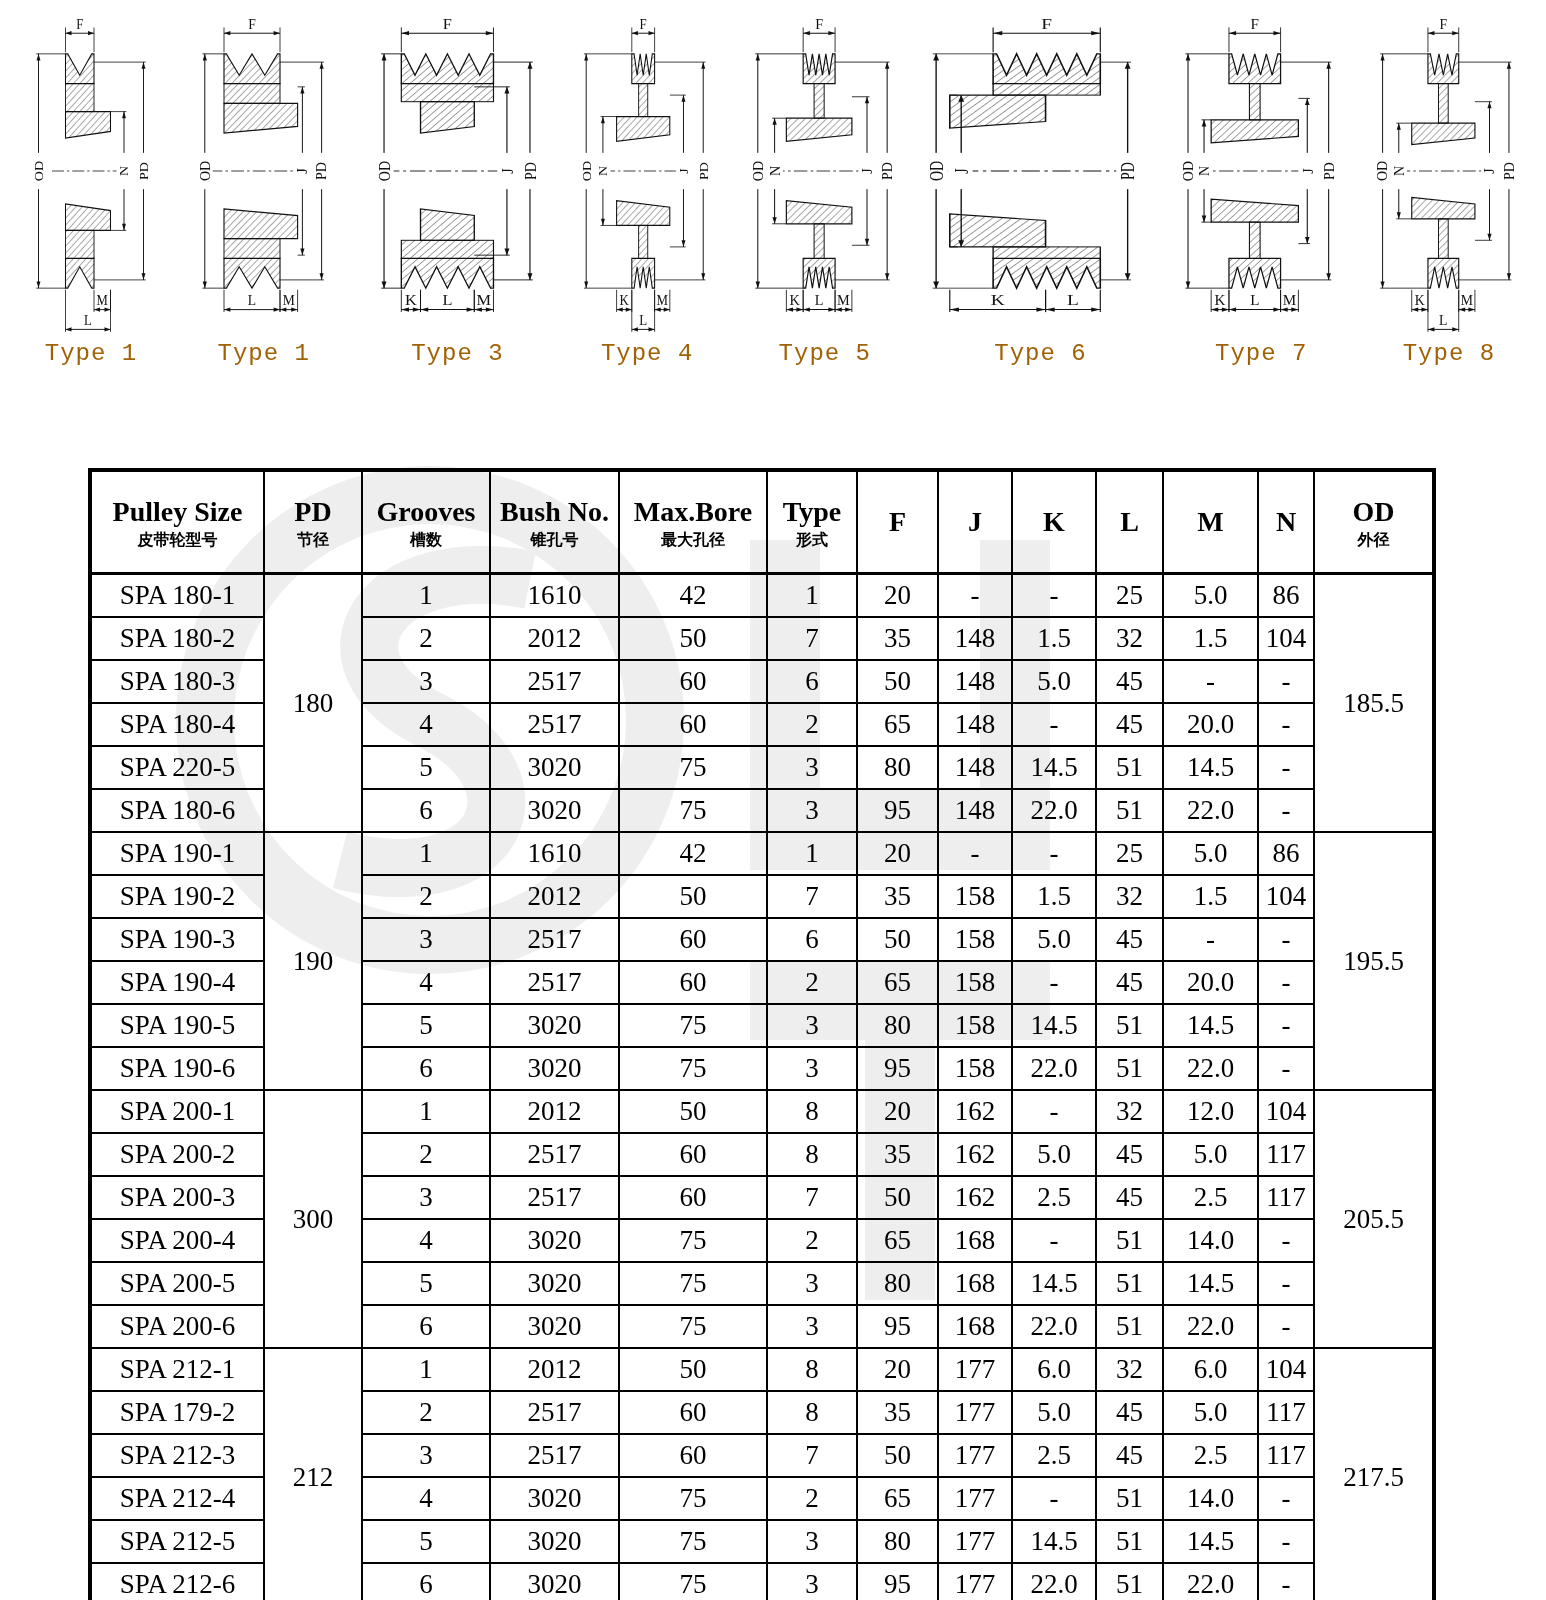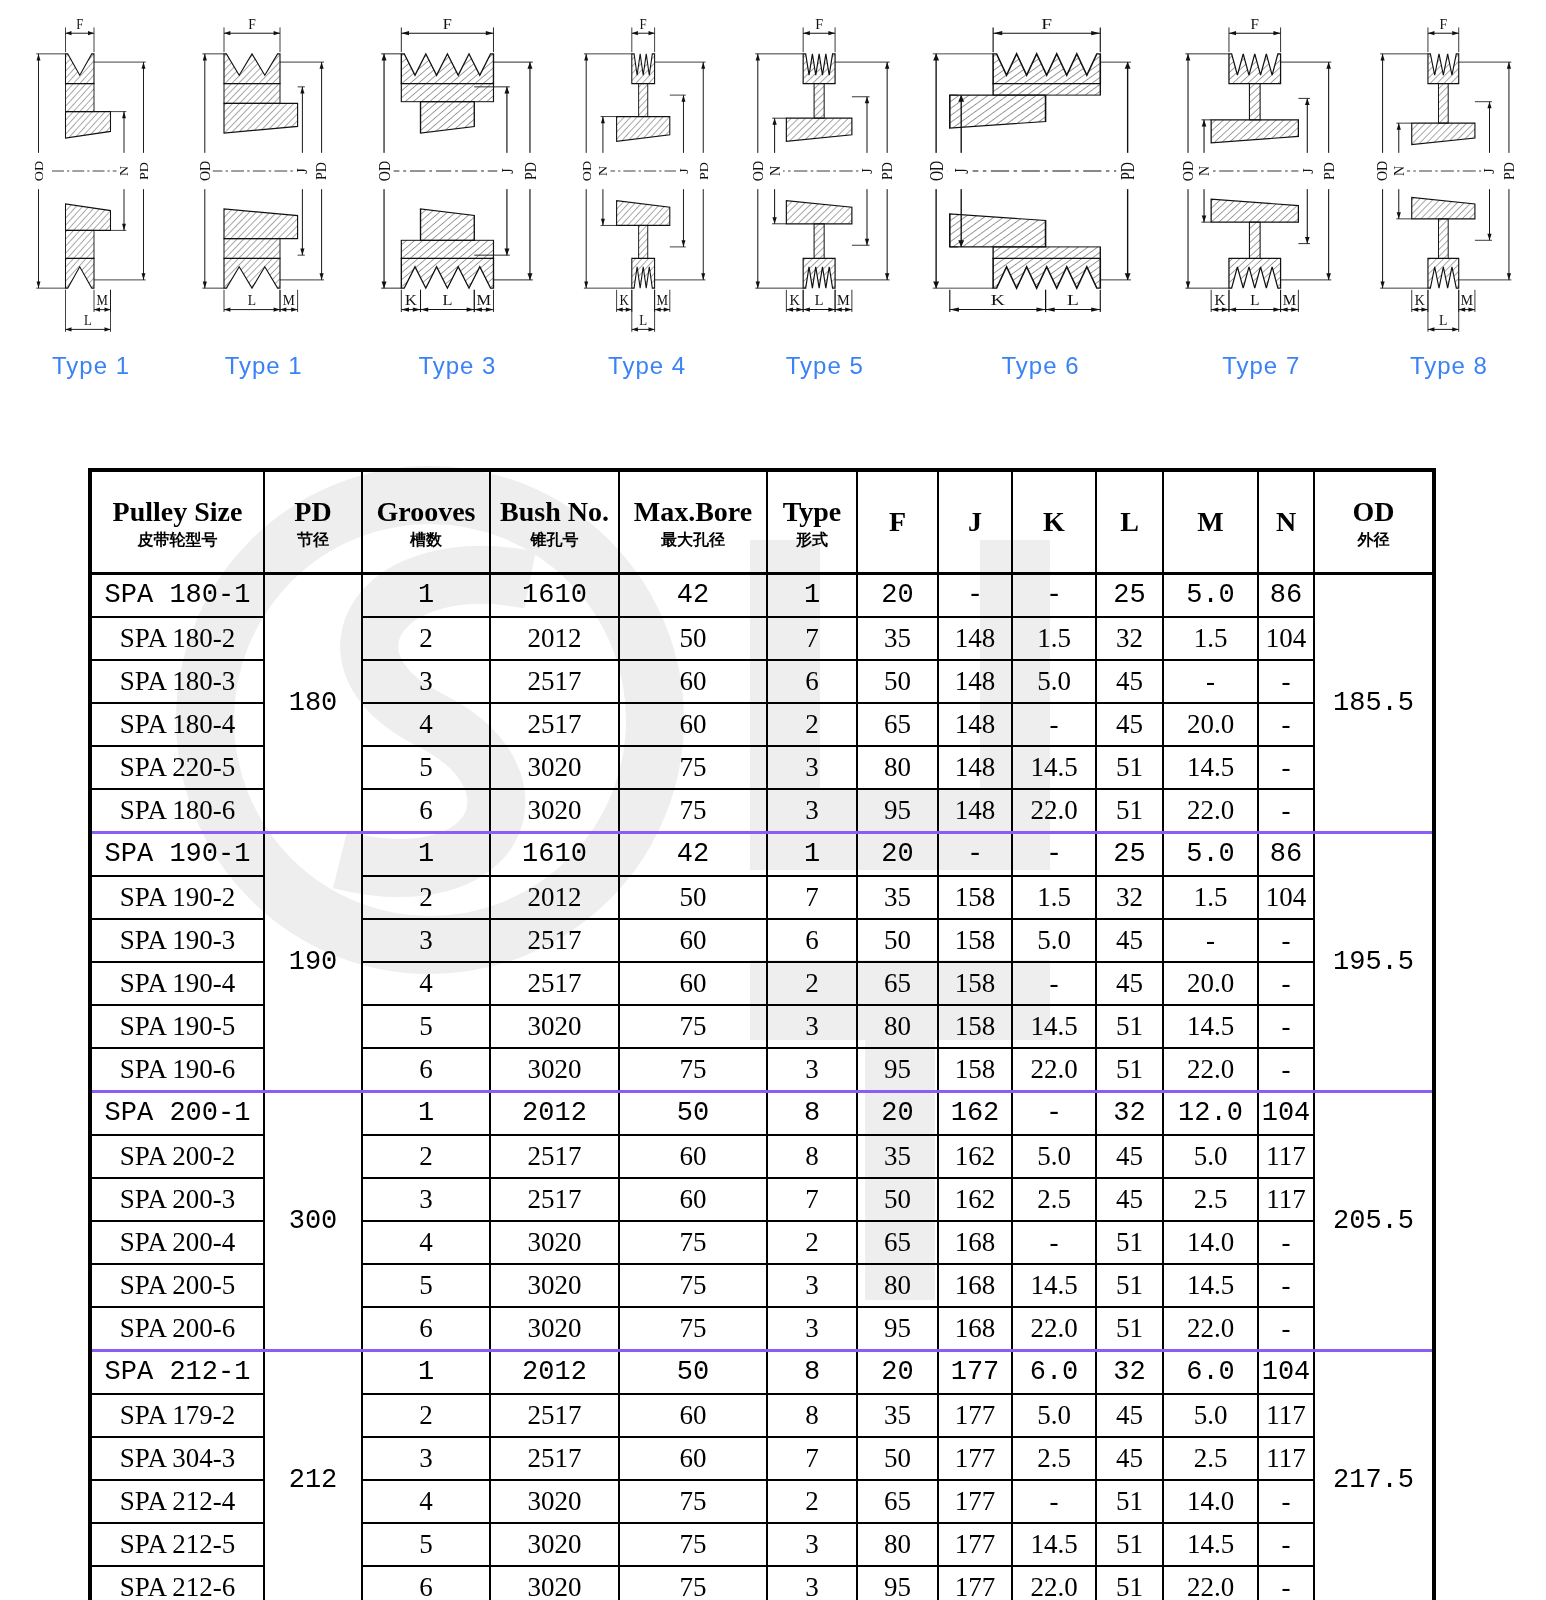--- a/index.html
+++ b/index.html
@@ -8,36 +8,36 @@
     font-family:"Liberation Serif","DejaVu Serif",serif;color:#000;overflow:hidden;
   }
   .watermark{position:absolute;left:130px;top:340px;z-index:0;}
   .diagrams{
     position:absolute;left:16px;top:6px;width:1514px;z-index:1;
     display:flex;justify-content:space-between;align-items:flex-start;
   }
   figure{margin:0;padding:0;text-align:center;}
   figure svg{display:block;}
   figcaption{
-    font-size:24px;letter-spacing:1px;margin-top:16px;color:#3b82f6;
-    font-family:Liberation Sans, sans-serif;
+    font-size:24px;letter-spacing:1px;margin-top:4px;color:#a16207;
+    font-family:Liberation Mono, monospace;
   }
   table.spec{
     position:absolute;left:88px;top:468px;z-index:1;
     width:1344px;border-collapse:collapse;table-layout:fixed;
     background:transparent;border:4px solid #000;
   }
   table.spec th,table.spec td{
     border:2px solid #000;text-align:center;vertical-align:middle;padding:0;
   }
   table.spec thead th{height:100px;font-size:28px;font-weight:bold;border-bottom:3px solid #000;}
   table.spec thead .zh{font-size:16px;font-weight:bold;line-height:1.25;}
   table.spec thead .en{line-height:1.3;}
   table.spec tbody td{height:41px;font-size:27px;line-height:1;}
-  table.spec tr.group-start td{border-top:3px solid #8b5cf6;font-family:Liberation Mono, monospace;}
+  table.spec tr.group-start td{border-top:1px solid #8b5cf6;}
 </style>
 </head>
 <body>
 
 <div class="watermark">
   <svg width="1250" height="1200" viewBox="0 0 1250 1200">
     <g fill="none" stroke="#eeeeee" stroke-width="58">
       <circle cx="300" cy="380" r="225"></circle>
       <path d="M400 240 C 250 210, 180 320, 300 380 C 420 440, 370 560, 210 520"></path>
     </g>
@@ -889,21 +889,21 @@
         <td>60</td>
         <td>8</td>
         <td>35</td>
         <td>177</td>
         <td>5.0</td>
         <td>45</td>
         <td>5.0</td>
         <td>117</td>
       </tr>
       <tr>
-        <td>SPA 304-3</td>
+        <td>SPA 212-3</td>
         <td>3</td>
         <td>2517</td>
         <td>60</td>
         <td>7</td>
         <td>50</td>
         <td>177</td>
         <td>2.5</td>
         <td>45</td>
         <td>2.5</td>
         <td>117</td>

